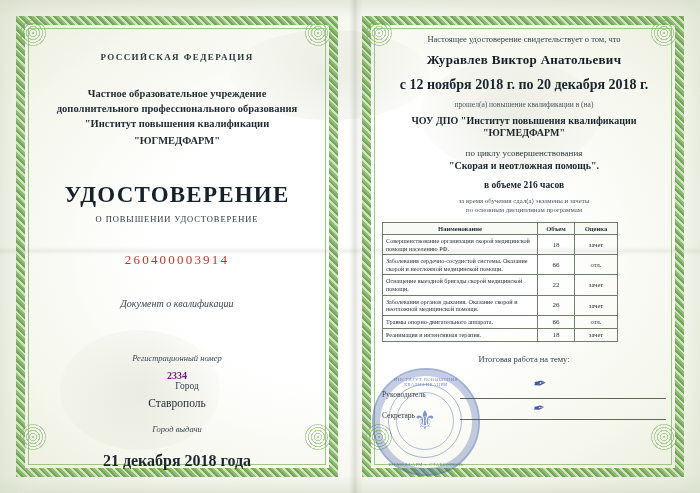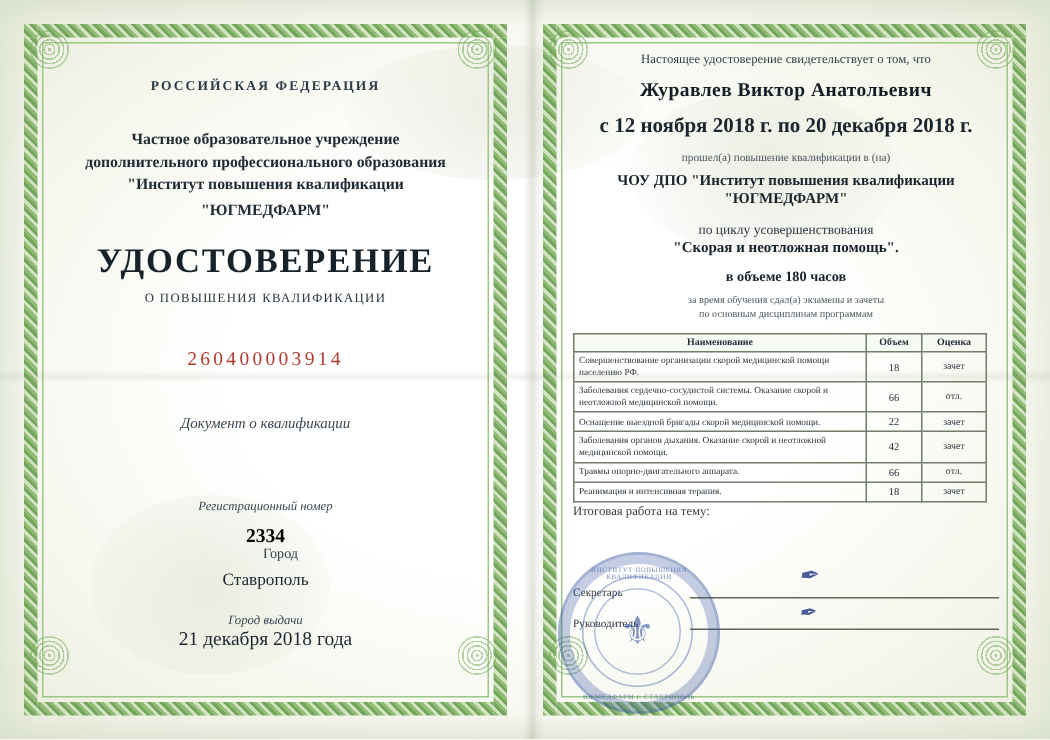--- a/index.html
+++ b/index.html
@@ -91,21 +91,21 @@
     font-weight: bold;
     line-height: 15px;
     color: #1f2a33;
     padding: 0 24px;
   }
   .org-name {
     display: block;
     margin-top: 2px;
   }
   .udost {
-    margin-top: 13px;
+    margin-top: 34px;
     font-size: 23px;
     font-weight: bold;
     letter-spacing: 1.2px;
     color: #16212a;
   }
   .udost-sub {
     margin-top: 6px;
     font-size: 8.5px;
     letter-spacing: 0.9px;
     color: #2b3640;
@@ -124,46 +124,46 @@
     color: #3a4651;
   }
   .reg-label {
     margin-top: 44px;
     font-size: 8.5px;
     font-style: italic;
     color: #3a4651;
   }
   .reg-number {
     margin-top: 7px;
-    font-size: 13px;
-    font-weight: bold;
-    color: #000000;
+    font-size: 10px;
+    font-weight: bold;
+    color: #701a75;
   }
   .city-label {
     margin-top: 0;
     font-size: 9.5px;
     color: #33404a;
     padding-left: 20px;
   }
   .city-value {
     margin-top: 6px;
     font-size: 11.5px;
     font-weight: normal;
     color: #1c262f;
   }
   .date-label {
     margin-top: 15px;
     font-size: 8.5px;
     font-style: italic;
     color: #3a4651;
   }
   .date-value {
-    margin-top: 0;
-    font-size: 13px;
-    font-weight: normal;
+    margin-top: 18px;
+    font-size: 16px;
+    font-weight: bold;
     color: #1c262f;
   }
 
   
   .right {
     position: absolute;
     left: 382px; top: 34px;
     width: 284px; height: 424px;
     color: #27323b;
   }
@@ -231,42 +231,43 @@
     text-align: center;
     margin-top: 6px;
     font-size: 6.8px;
     color: #4a555e;
     line-height: 9px;
   }
 
   
   table.subjects {
     margin-top: 8px;
-    width: 276px;
+    width: 236px;
     border-collapse: collapse;
     font-size: 6.2px;
     color: #1f2a32;
   }
   table.subjects th, table.subjects td {
     border: 0.6px solid #6f7d6a;
     padding: 2px 3px;
     vertical-align: middle;
   }
   table.subjects th {
     font-weight: bold;
     text-align: center;
     font-size: 6.6px;
     background: rgba(244,247,238,0.6);
   }
   table.subjects td.name { text-align: left; line-height: 7.6px; }
   table.subjects td.num  { text-align: center; width: 30px; font-size: 7px; }
   table.subjects td.mark { text-align: center; width: 36px; font-size: 6.6px; }
 
   .final-label {
-    text-align: left;
+    text-align: center;
+    margin-top: 12px;
     font-size: 8.5px;
     color: #343f49;
   }
 
   
   .sig-block {
     position: absolute;
     left: 382px;
     top: 378px;
     width: 284px;
@@ -378,21 +379,21 @@
     <div class="rf-title">РОССИЙСКАЯ ФЕДЕРАЦИЯ</div>
 
     <div class="org-block">
       <span>Частное образовательное учреждение</span><br>
       <span>дополнительного профессионального образования</span><br>
       <span>"Институт повышения квалификации</span>
       <span class="org-name">"ЮГМЕДФАРМ"</span>
     </div>
 
     <div class="udost">УДОСТОВЕРЕНИЕ</div>
-    <div class="udost-sub">О ПОВЫШЕНИЯ КВАЛИФИКАЦИИ</div>
+    <div class="udost-sub">О ПОВЫШЕНИИ УДОСТОВЕРЕНИЕ</div>
 
     <div class="serial">260400003914</div>
 
     <div class="doc-qual">Документ о квалификации</div>
 
     <div class="reg-label">Регистрационный номер</div>
     <div class="reg-number">2334</div>
 
     <div class="city-label">Город</div>
     <div class="city-value">Ставрополь</div>
@@ -403,21 +404,21 @@
 
   <div class="right">
     <div class="r-line">Настоящее удостоверение свидетельствует о том, что</div>
     <div class="r-name">Журавлев Виктор Анатольевич</div>
     <div class="r-dates">с 12 ноября 2018 г. по 20 декабря 2018 г.</div>
     <div class="r-passed">прошел(а) повышение квалификации в (на)</div>
     <div class="r-org1">ЧОУ ДПО "Институт повышения квалификации</div>
     <div class="r-org2">"ЮГМЕДФАРМ"</div>
     <div class="r-cycle-label">по циклу усовершенствования</div>
     <div class="r-cycle-name">"Скорая и неотложная помощь".</div>
-    <div class="r-volume">в объеме 180 часов</div>
+    <div class="r-volume">в объеме 216 часов</div>
     <div class="r-small1">
       <span>за время обучения сдал(а) экзамены и зачеты</span><br>
       <span>по основным дисциплинам программам</span>
     </div>
 
     <table class="subjects">
       <thead>
         <tr>
           <th>Наименование</th>
           <th>Объем</th>
@@ -435,46 +436,46 @@
           <td class="num">66</td>
           <td class="mark">отл.</td>
         </tr>
         <tr>
           <td class="name">Оснащение выездной бригады скорой медицинской помощи.</td>
           <td class="num">22</td>
           <td class="mark">зачет</td>
         </tr>
         <tr>
           <td class="name">Заболевания органов дыхания. Оказание скорой и неотложной медицинской помощи.</td>
-          <td class="num">42</td>
+          <td class="num">26</td>
           <td class="mark">зачет</td>
         </tr>
         <tr>
           <td class="name">Травмы опорно-двигательного аппарата.</td>
           <td class="num">66</td>
           <td class="mark">отл.</td>
         </tr>
         <tr>
           <td class="name">Реанимация и интенсивная терапия.</td>
           <td class="num">18</td>
           <td class="mark">зачет</td>
         </tr>
       </tbody>
     </table>
 
     <div class="final-label">Итоговая работа на тему:</div>
   </div>
 
   <div class="sig-block">
     <div class="sig-row">
-      <div class="sig-label">Секретарь</div>
+      <div class="sig-label">Руководитель</div>
       <div class="sig-line"></div>
     </div>
     <div class="sig-row">
-      <div class="sig-label">Руководитель</div>
+      <div class="sig-label">Секретарь</div>
       <div class="sig-line"></div>
     </div>
     <div class="sig-ink sig-ink1">✒︎</div>
     <div class="sig-ink sig-ink2">✒︎</div>
   </div>
 
   <div class="seal">
     <div class="inner-ring"></div>
     <div class="inner-ring2"></div>
     <div class="seal-top-text">ИНСТИТУТ ПОВЫШЕНИЯ КВАЛИФИКАЦИИ</div>

